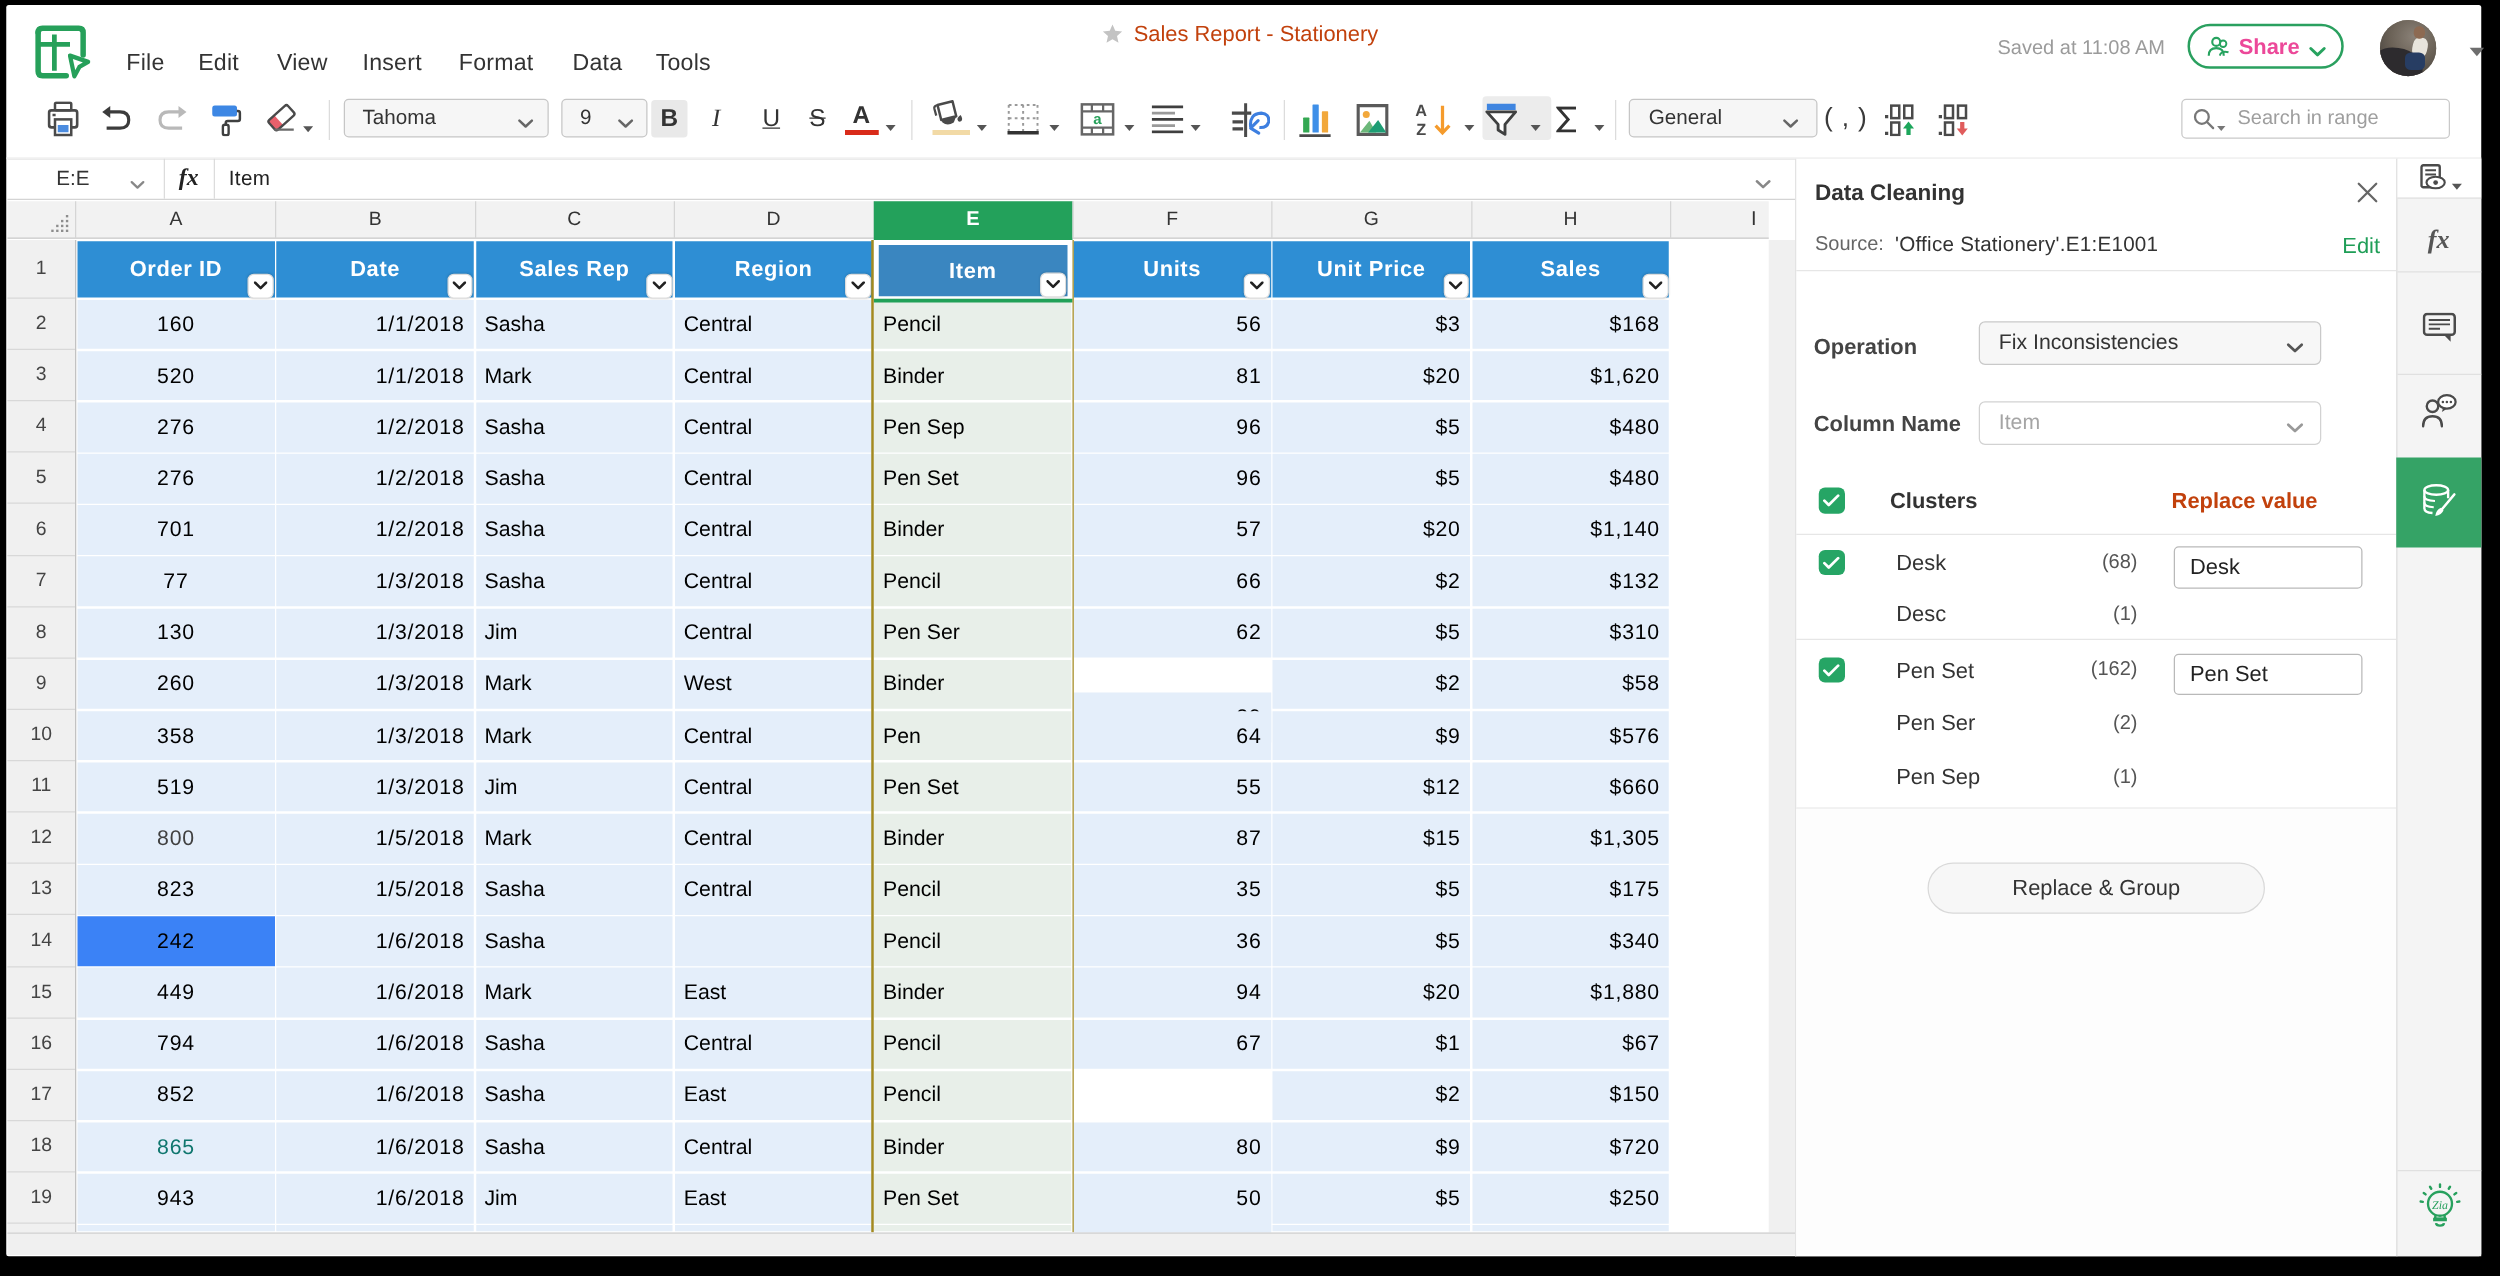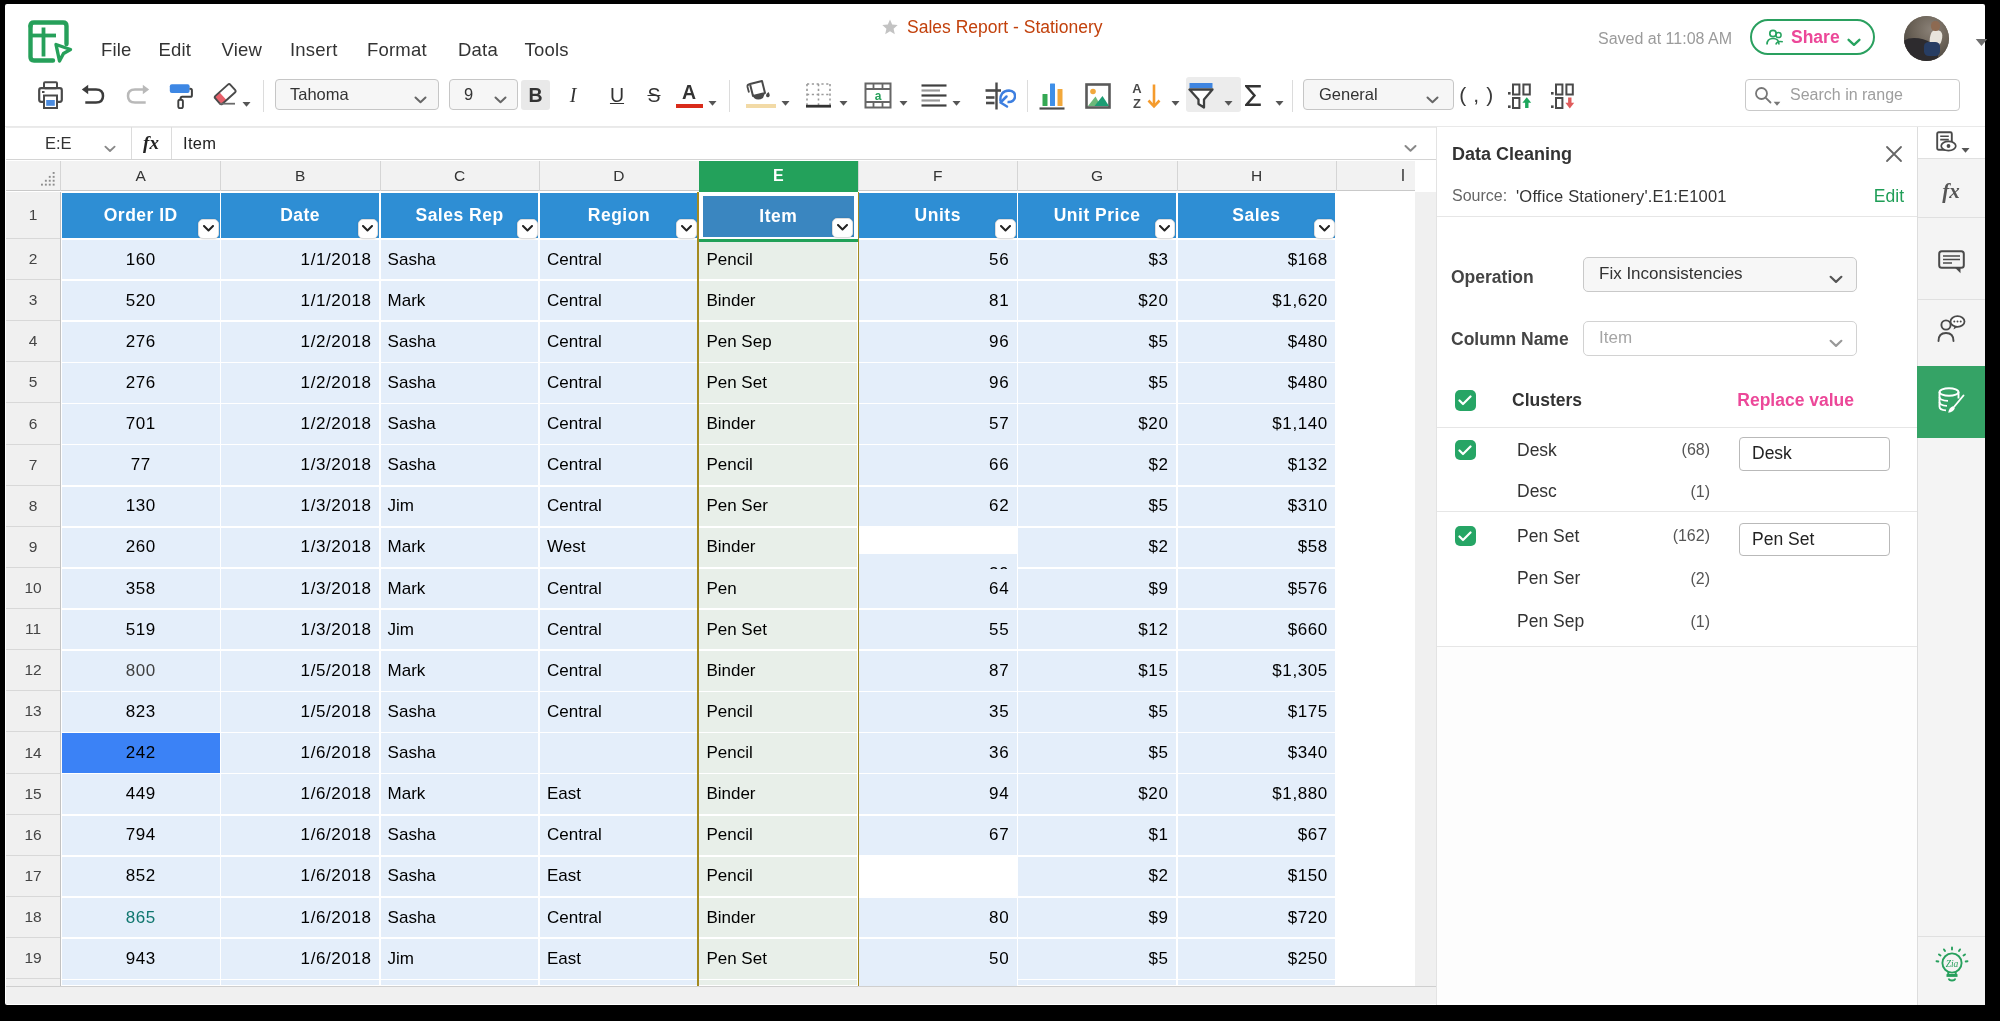--- a/index.html
+++ b/index.html
@@ -511,21 +511,21 @@
 <div style="position:absolute;left:1594px;top:316.5px;width:200px;height:35.5px;font-size:17px;color:#a5a5a5;display:flex;align-items:center;">Item</div>
 <div style="position:absolute;left:1824px;top:330px;width:14px;height:9px;"><svg width="14" height="9" viewBox="0 0 13 8" fill="none">
         <path d="M1.5 1.5 L6.5 6.2 L11.5 1.5" stroke="#999" stroke-width="2" stroke-linecap="round" stroke-linejoin="round"></path>
       </svg></div>
 <div style="position:absolute;left:1450px;top:386px;width:20.5px;height:20.5px;background:#26a565;border-radius:5px;display:flex;align-items:center;justify-content:center;">
       <svg width="14" height="11" viewBox="0 0 14 11" fill="none">
         <path d="M1.5 5.5 L5 9 L12.5 1.5" stroke="#fff" stroke-width="2.2" stroke-linecap="round" stroke-linejoin="round"></path>
       </svg>
     </div>
 <div style="position:absolute;left:1507px;top:386px;width:120px;height:21px;font-size:17.5px;font-weight:bold;color:#333;display:flex;align-items:center;">Clusters</div>
-<div style="position:absolute;left:1709px;top:386px;width:140px;height:21px;font-size:17.5px;font-weight:bold;color:#ec4899;display:flex;align-items:center;justify-content:flex-end;white-space:nowrap;">Replace value</div>
+<div style="position:absolute;left:1709px;top:386px;width:140px;height:21px;font-size:17.5px;font-weight:bold;color:#c2410c;display:flex;align-items:center;justify-content:flex-end;white-space:nowrap;">Replace value</div>
 <div style="position:absolute;left:1432px;top:423px;width:480px;height:1px;background:#e6e6e6;"></div>
 <div style="position:absolute;left:1450px;top:435.8px;width:20.5px;height:20.5px;background:#26a565;border-radius:5px;display:flex;align-items:center;justify-content:center;">
       <svg width="14" height="11" viewBox="0 0 14 11" fill="none">
         <path d="M1.5 5.5 L5 9 L12.5 1.5" stroke="#fff" stroke-width="2.2" stroke-linecap="round" stroke-linejoin="round"></path>
       </svg>
     </div>
     <div style="position:absolute;left:1512px;top:435px;width:140px;height:22px;font-size:17.5px;color:#333;display:flex;align-items:center;">Desk</div>
     <div style="position:absolute;left:1635px;top:436px;width:70px;height:20px;font-size:16px;color:#555;display:flex;align-items:center;justify-content:flex-end;">(68)</div>
 <div style="position:absolute;left:1733.5px;top:433px;width:151.5px;height:33.5px;background:#fff;border:1px solid #b9b9b9;border-radius:4px;"></div>
 <div style="position:absolute;left:1747px;top:433px;width:120px;height:33.5px;font-size:17.5px;color:#222;display:flex;align-items:center;">Desk</div>
@@ -540,20 +540,21 @@
     <div style="position:absolute;left:1512px;top:521px;width:140px;height:22px;font-size:17.5px;color:#333;display:flex;align-items:center;">Pen Set</div>
     <div style="position:absolute;left:1635px;top:522px;width:70px;height:20px;font-size:16px;color:#555;display:flex;align-items:center;justify-content:flex-end;">(162)</div>
 <div style="position:absolute;left:1733.5px;top:518.5px;width:151.5px;height:33.5px;background:#fff;border:1px solid #b9b9b9;border-radius:4px;"></div>
 <div style="position:absolute;left:1747px;top:518.5px;width:120px;height:33.5px;font-size:17.5px;color:#222;display:flex;align-items:center;">Pen Set</div>
 <div style="position:absolute;left:1512px;top:563.5px;width:140px;height:22px;font-size:17.5px;color:#333;display:flex;align-items:center;">Pen Ser</div>
     <div style="position:absolute;left:1635px;top:564.5px;width:70px;height:20px;font-size:16px;color:#555;display:flex;align-items:center;justify-content:flex-end;">(2)</div>
 <div style="position:absolute;left:1512px;top:606.5px;width:140px;height:22px;font-size:17.5px;color:#333;display:flex;align-items:center;">Pen Sep</div>
     <div style="position:absolute;left:1635px;top:607.5px;width:70px;height:20px;font-size:16px;color:#555;display:flex;align-items:center;justify-content:flex-end;">(1)</div>
 <div style="position:absolute;left:1432px;top:642px;width:480px;height:1px;background:#e6e6e6;"></div>
 <div style="position:absolute;left:1432px;top:643px;width:480px;height:356px;background:#fdfdfd;"></div>
+<div style="position:absolute;left:1537px;top:686px;width:270px;height:41px;background:#f7f7f7;border:1px solid #d9d9d9;border-radius:21px;font-size:17.5px;color:#333;display:flex;align-items:center;justify-content:center;">Replace &amp; Group</div>
 <div style="position:absolute;left:1912px;top:123px;width:68px;height:878px;background:#f4f4f4;border-left:1px solid #ddd;"></div>
 <div style="position:absolute;left:1913px;top:123px;width:67px;height:31px;background:#fff;"></div>
 <div style="position:absolute;left:1931px;top:127px;width:22px;height:22px;"><svg width="22" height="22" viewBox="0 0 22 22" fill="none">
 <rect x="1.2" y="1.2" width="14.6" height="17.6" rx="1.5" stroke="#4a4a4a" stroke-width="1.9"></rect>
 <path d="M4.2 5.2 H12.8 M4.2 8.6 H12.8" stroke="#4a4a4a" stroke-width="1.6"></path>
 <ellipse cx="12.5" cy="15" rx="7.3" ry="4.6" stroke="#4a4a4a" stroke-width="1.7" fill="#fff"></ellipse>
 <circle cx="12.5" cy="15" r="1.9" fill="#4a4a4a"></circle>
 </svg></div>
 <div style="position:absolute;left:1956px;top:135px;width:9px;height:7px;"><svg width="9" height="6" viewBox="0 0 9 6">
         <path d="M0.5 1 L8.5 1 L4.5 5.8 Z" fill="#555"></path>

